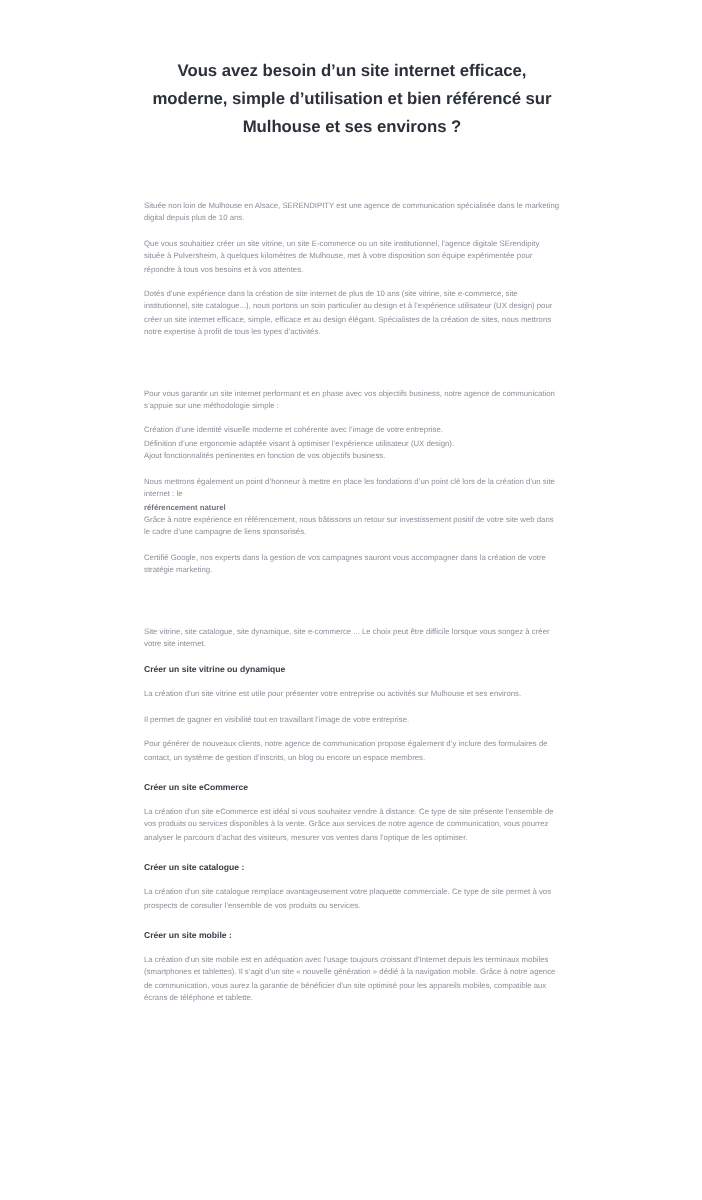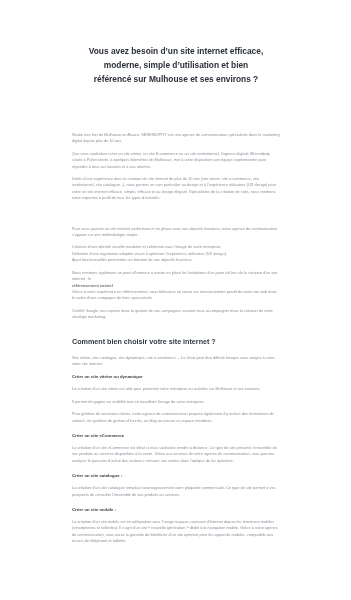--- a/index.html
+++ b/index.html
@@ -27,21 +27,21 @@
 
   .content {
     position: absolute;
     left: 72px;
     top: 0;
     width: 208px;
   }
 
   
   .main-title {
-    margin: 16px;
+    margin: 0;
     padding-top: 28px;
     text-align: center;
     font-size: 8.4px;
     line-height: 14px;
     font-weight: 700;
     color: #2b303a;
     letter-spacing: -0.02px;
   }
 
   
@@ -128,21 +128,20 @@
     <p class="body-text">Nous mettrons également un point d’honneur à mettre en place les fondations d’un point clé lors de la création d’un site internet : le </p>
     <p class="body-text" style="font-weight:700;color:#6f757f;">référencement naturel</p>
     <p class="body-text">Grâce à notre expérience en référencement, nous bâtissons un retour sur investissement positif de votre site web dans le cadre d’une campagne de liens sponsorisés.</p>
 
     <div class="gap-para"></div>
 
     <p class="body-text">Certifié Google, nos experts dans la gestion de vos campagnes sauront vous accompagner dans la création de votre stratégie marketing.</p>
 
     <div class="gap-section"></div>
 
-    <h2 class="section-heading">Comment bien choisir votre site internet ?</h2>
 
     <div class="gap-sub"></div>
 
     <p class="body-text">Site vitrine, site catalogue, site dynamique, site e-commerce ... Le choix peut être difficile lorsque vous songez à créer votre site internet.</p>
 
     <div class="gap-sub-sm"></div>
 
     <h3 class="sub-heading">Créer un site vitrine ou dynamique</h3>
     <div class="gap-sub-sm"></div>
     <p class="body-text">La création d’un site vitrine est utile pour présenter votre entreprise ou activités sur Mulhouse et ses environs.</p>

